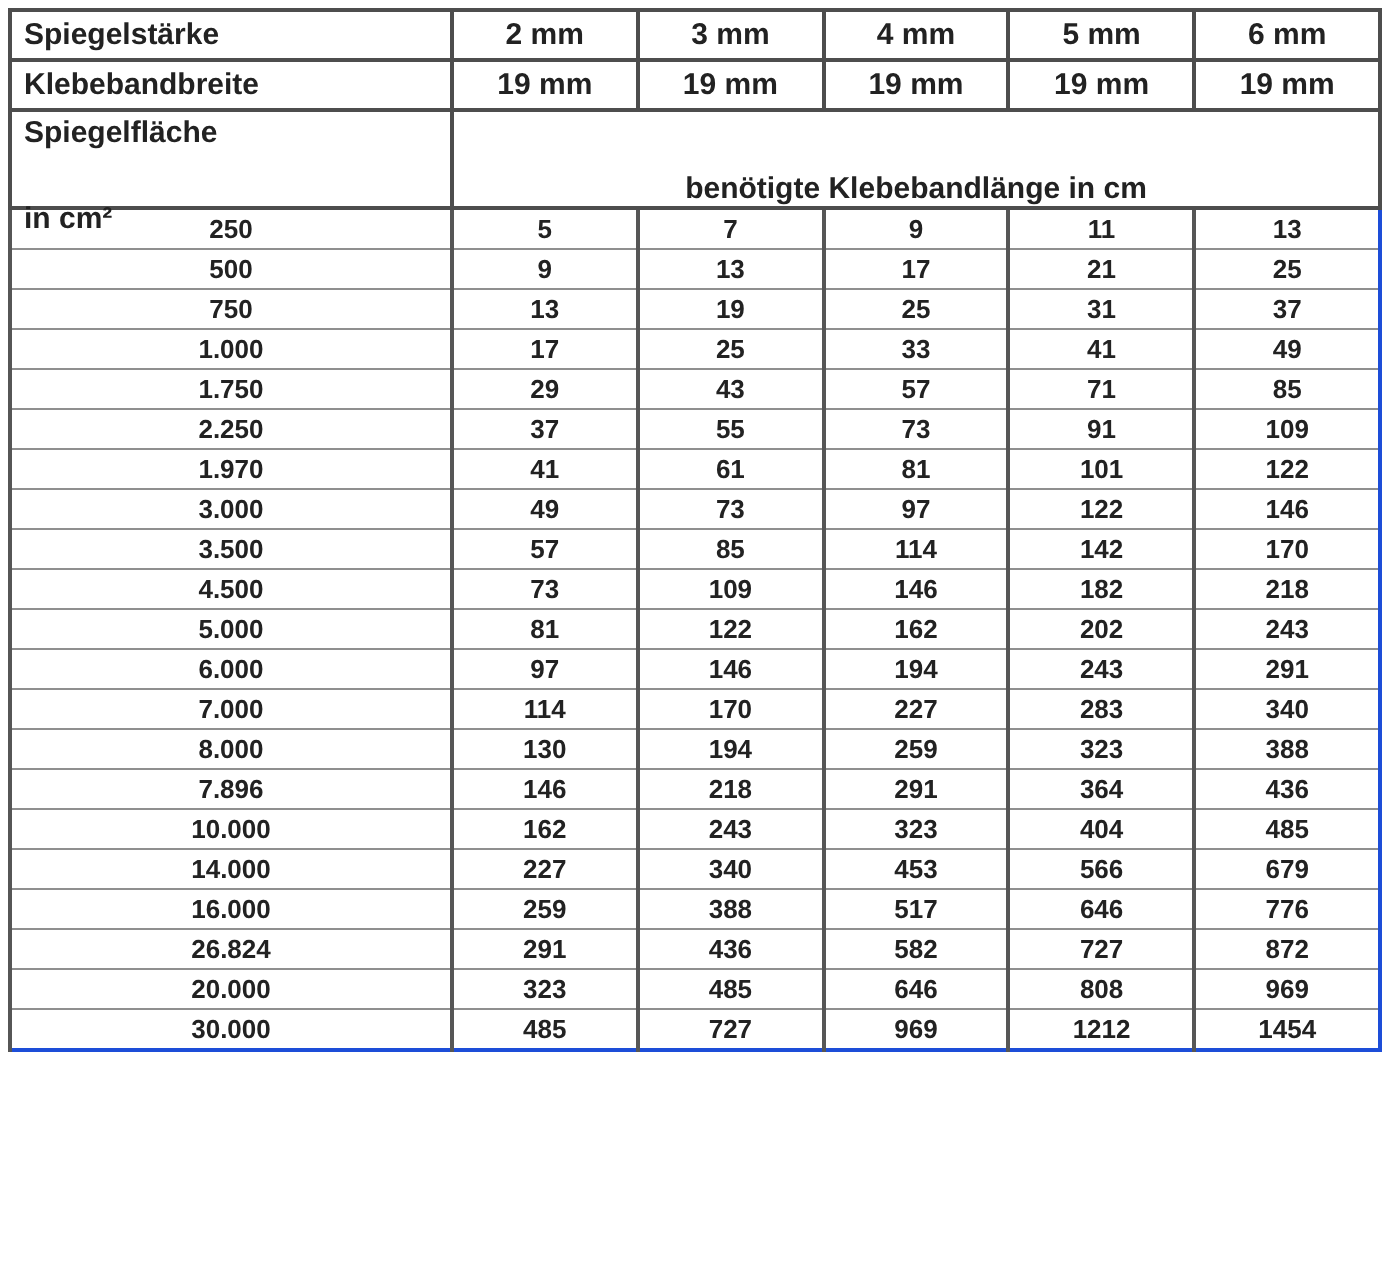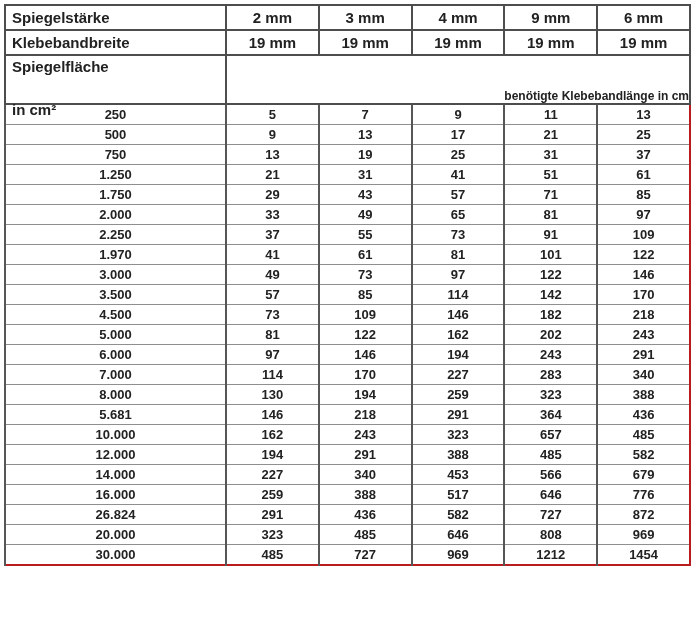--- a/index.html
+++ b/index.html
@@ -15,21 +15,21 @@
   }
   .wrap {
     padding: 4px 2px 3px 4px;
   }
   table.tape-table {
     border-collapse: collapse;
     table-layout: fixed;
     width: 685px;
     color: #222222;
     font-weight: bold;
-    border: 2px solid #b91c1c;
+    border: 2px solid #1d4ed8;
   }
   col.area-col   { width: 221px; }
   col.val-col    { width: 92.8px; }
 
   
   tr.header-row th {
     border: 2px solid #4d4d4d;
     font-size: 15px;
     height: 21px;
     padding: 1px 2px;
@@ -56,22 +56,22 @@
     display: flex;
     flex-direction: column;
     justify-content: space-between;
     height: 47px;
     padding: 2px 2px 3px 6px;
     box-sizing: border-box;
     font-size: 15px;
     gap: 26px;
   }
   th.merged-title {
-    text-align: right;
-    font-size: 12px;
+    text-align: center;
+    font-size: 15px;
     padding-bottom: 2px;
   }
 
   
   tbody td {
     border-left: 2px solid #565656;
     border-top: 1px solid #8f8f8f;
     text-align: center;
     font-size: 13px;
     height: 19px;
@@ -92,21 +92,21 @@
       <col class="val-col">
       <col class="val-col">
       <col class="val-col">
     </colgroup>
     <thead>
       <tr class="header-row">
         <th class="row-label">Spiegelstärke</th>
         <th class="head-val">2 mm</th>
         <th class="head-val">3 mm</th>
         <th class="head-val">4 mm</th>
-        <th class="head-val">9 mm</th>
+        <th class="head-val">5 mm</th>
         <th class="head-val">6 mm</th>
       </tr>
       <tr class="header-row">
         <th class="row-label">Klebebandbreite</th>
         <th class="head-val">19 mm</th>
         <th class="head-val">19 mm</th>
         <th class="head-val">19 mm</th>
         <th class="head-val">19 mm</th>
         <th class="head-val">19 mm</th>
       </tr>
@@ -139,44 +139,36 @@
         </tr>
         <tr>
           <td>750</td>
           <td>13</td>
           <td>19</td>
           <td>25</td>
           <td>31</td>
           <td>37</td>
         </tr>
         <tr>
-          <td>1.250</td>
-          <td>21</td>
-          <td>31</td>
+          <td>1.000</td>
+          <td>17</td>
+          <td>25</td>
+          <td>33</td>
           <td>41</td>
-          <td>51</td>
-          <td>61</td>
+          <td>49</td>
         </tr>
         <tr>
           <td>1.750</td>
           <td>29</td>
           <td>43</td>
           <td>57</td>
           <td>71</td>
           <td>85</td>
         </tr>
         <tr>
-          <td>2.000</td>
-          <td>33</td>
-          <td>49</td>
-          <td>65</td>
-          <td>81</td>
-          <td>97</td>
-        </tr>
-        <tr>
           <td>2.250</td>
           <td>37</td>
           <td>55</td>
           <td>73</td>
           <td>91</td>
           <td>109</td>
         </tr>
         <tr>
           <td>1.970</td>
           <td>41</td>
@@ -235,42 +227,34 @@
         </tr>
         <tr>
           <td>8.000</td>
           <td>130</td>
           <td>194</td>
           <td>259</td>
           <td>323</td>
           <td>388</td>
         </tr>
         <tr>
-          <td>5.681</td>
+          <td>7.896</td>
           <td>146</td>
           <td>218</td>
           <td>291</td>
           <td>364</td>
           <td>436</td>
         </tr>
         <tr>
           <td>10.000</td>
           <td>162</td>
           <td>243</td>
           <td>323</td>
-          <td>657</td>
+          <td>404</td>
           <td>485</td>
-        </tr>
-        <tr>
-          <td>12.000</td>
-          <td>194</td>
-          <td>291</td>
-          <td>388</td>
-          <td>485</td>
-          <td>582</td>
         </tr>
         <tr>
           <td>14.000</td>
           <td>227</td>
           <td>340</td>
           <td>453</td>
           <td>566</td>
           <td>679</td>
         </tr>
         <tr>

